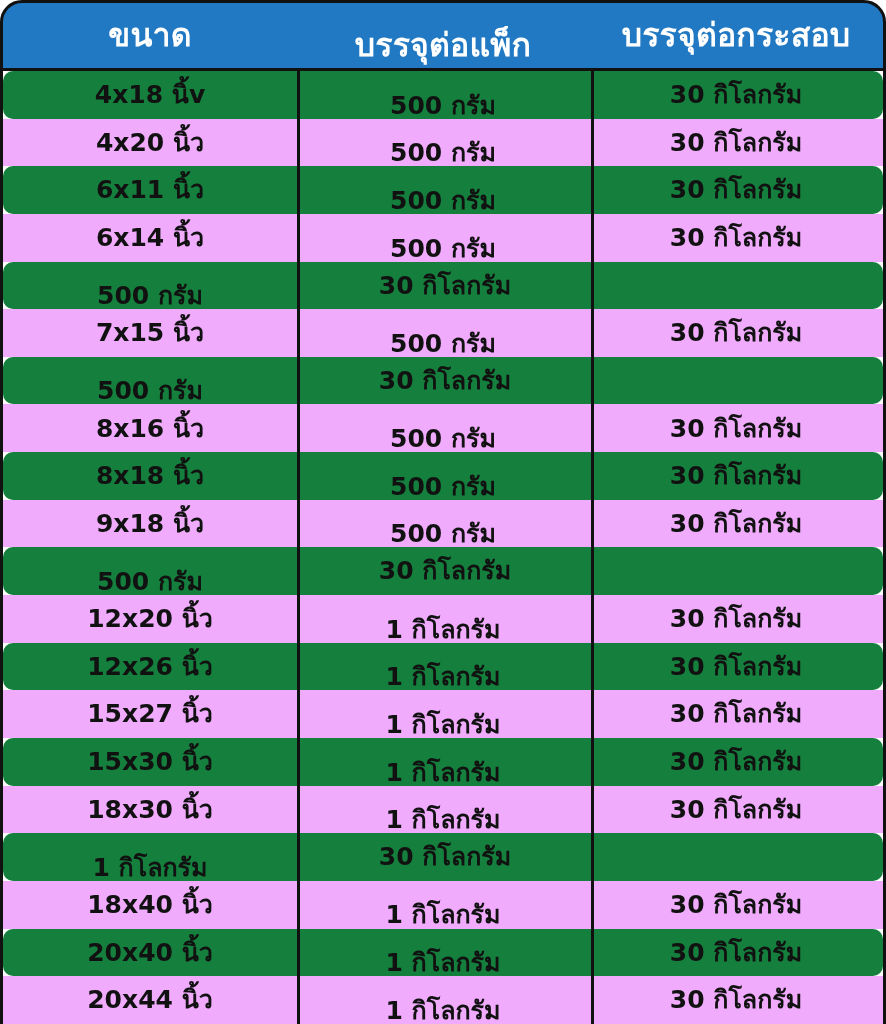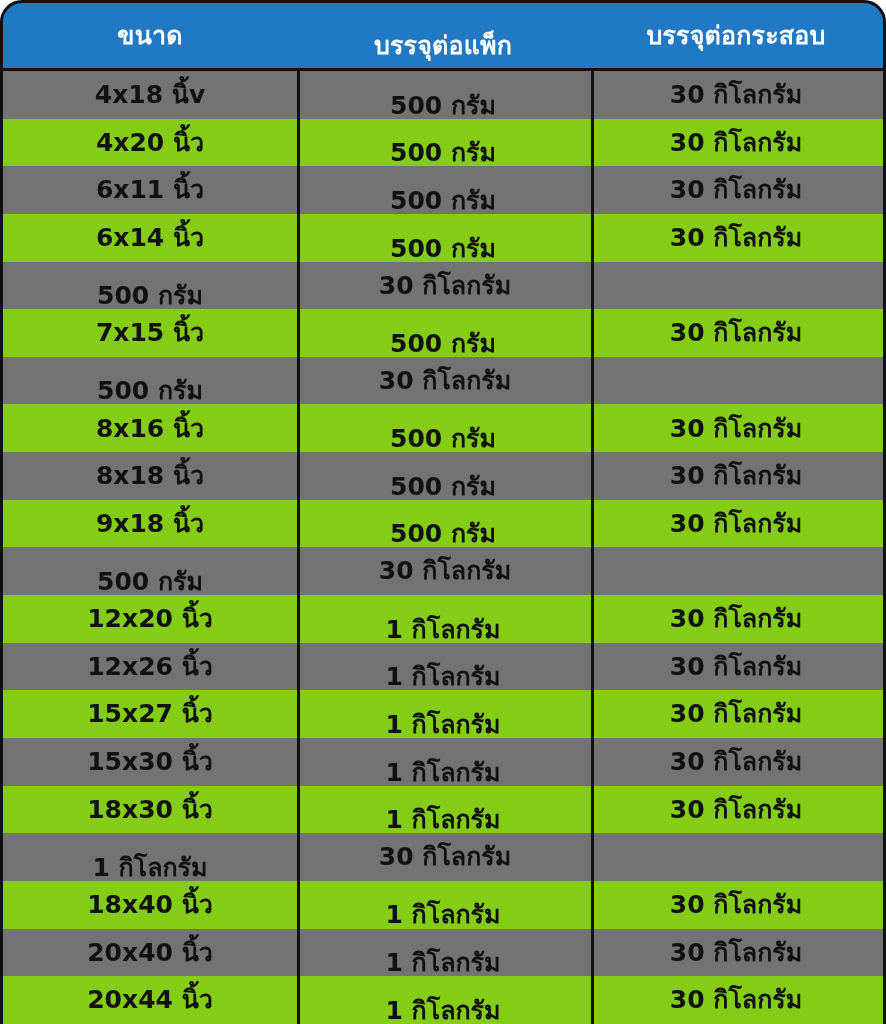--- a/index.html
+++ b/index.html
@@ -33,43 +33,43 @@
     border-top-left-radius: 22px;
     border-top-right-radius: 22px;
     border-bottom-width: 3px;
   }
   .table-header .hcell {
     display: flex;
     align-items: center;
     justify-content: center;
     box-sizing: border-box;
     color: #ffffff;
-    font-size: 25px;
+    font-size: 32px;
     font-weight: 700;
     letter-spacing: 0.2px;
     line-height: 1.1;
     white-space: nowrap;
   }
 
   
   .table-body {
     position: relative;
     box-sizing: border-box;
     border-left: 3px solid #111111;
     border-right: 3px solid #111111;
     height: 953px;
     overflow: hidden;
   }
   .trow {
     display: flex;
     height: 47.65px;
     box-sizing: border-box;
   }
-  .trow.odd  { background: #737373; }
-  .trow.even { background: #84cc16; }
+  .trow.odd  { background: #15803d; border-radius: 10px; }
+  .trow.even { background: #f0abfc; }
 
   .tcell {
     display: flex;
     align-items: center;
     justify-content: center;
     box-sizing: border-box;
     color: #111111;
     font-size: 25px;
     font-weight: 700;
     line-height: 1.1;

